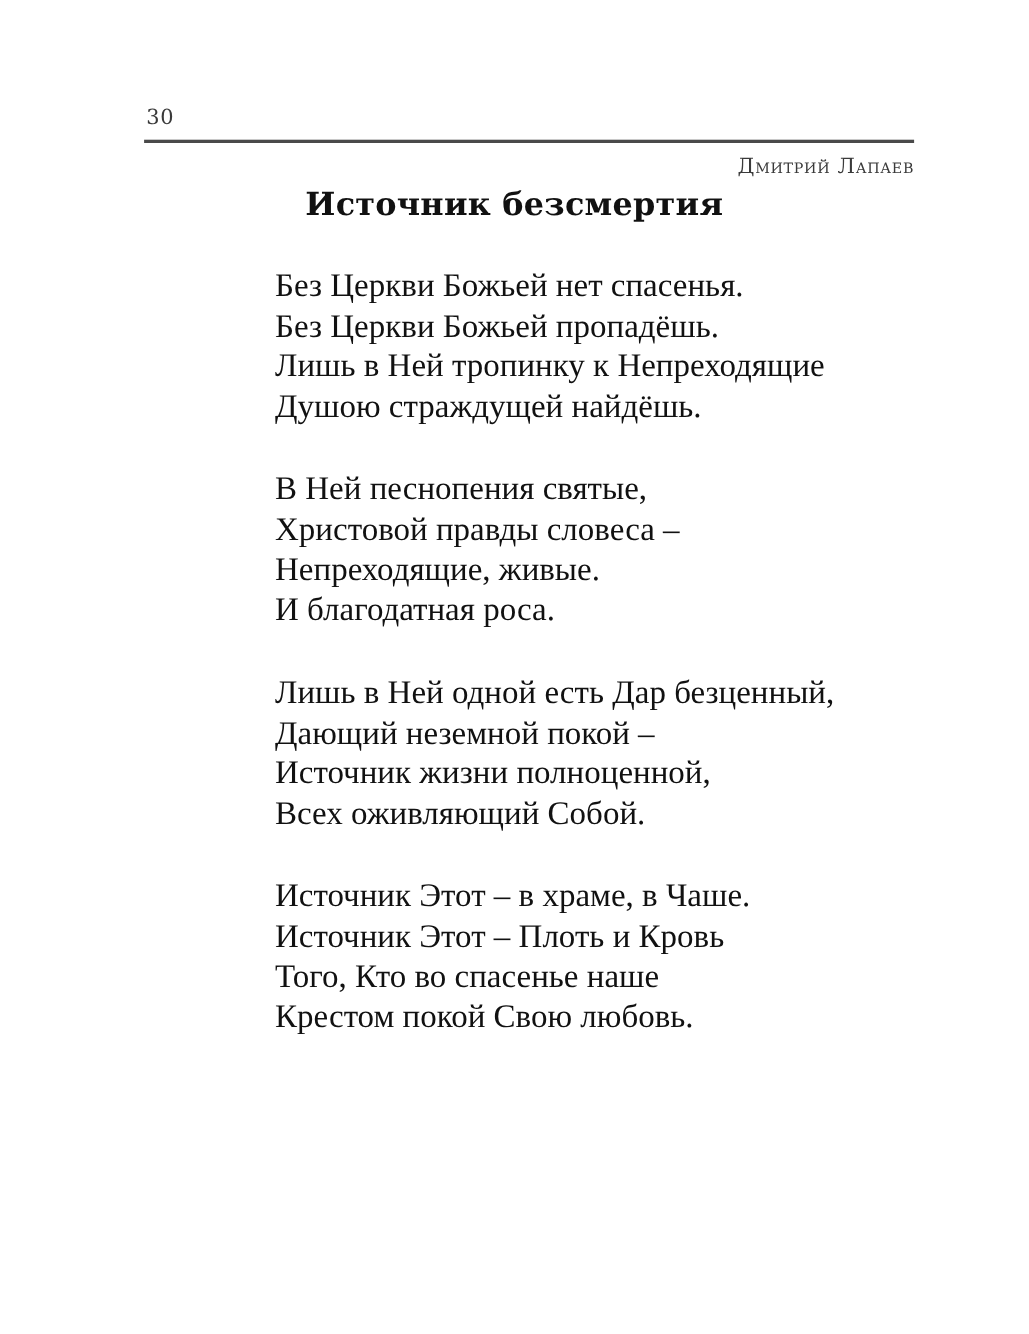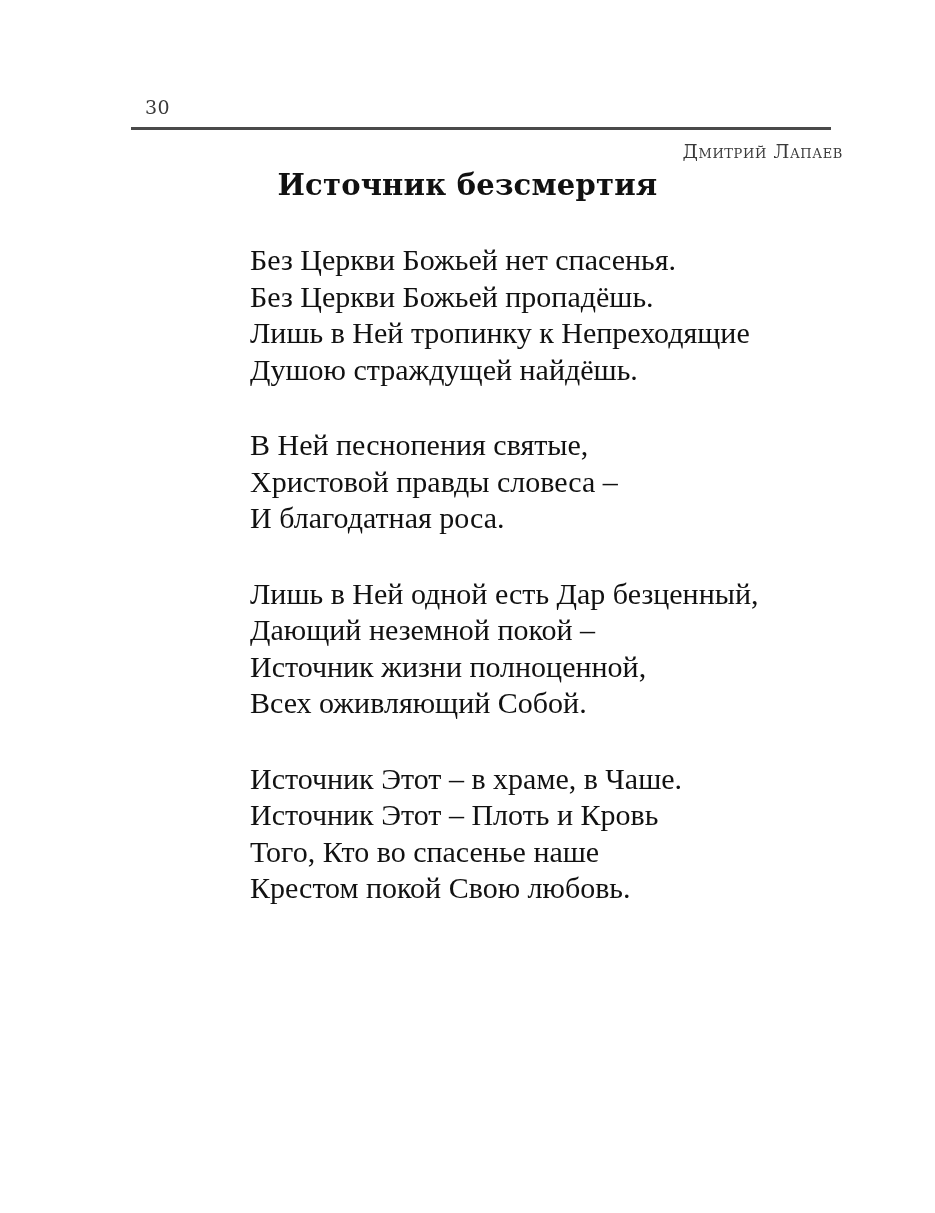--- a/index.html
+++ b/index.html
@@ -14,21 +14,21 @@
       overflow: hidden;
     }
     .page {
       position: absolute;
       left: 0; top: 0;
       width: 935px; height: 1213px;
       background: #ffffff;
     }
     .running-head {
       position: absolute;
-      left: 145px;
+      left: 133px;
       top: 96px;
       width: 698px;
       height: 28px;
       text-decoration: underline;
     }
     .page-number {
       position: absolute;
       left: 0;
       top: 0;
       font-family: "DejaVu Serif", serif;
@@ -101,20 +101,21 @@
   <div class="poem">
     <div class="stanza">
       <span class="line">Без Церкви Божьей нет спасенья.</span>
       <span class="line">Без Церкви Божьей пропадёшь.</span>
       <span class="line">Лишь в Ней тропинку к Непреходящие</span>
       <span class="line">Душою страждущей найдёшь.</span>
     </div>
     <div class="stanza">
       <span class="line">В Ней песнопения святые,</span>
       <span class="line">Христовой правды словеса –</span>
+      <span class="line">Непреходящие, живые.</span>
       <span class="line">И благодатная роса.</span>
     </div>
     <div class="stanza">
       <span class="line">Лишь в Ней одной есть Дар безценный,</span>
       <span class="line">Дающий неземной покой –</span>
       <span class="line">Источник жизни полноценной,</span>
       <span class="line">Всех оживляющий Собой.</span>
     </div>
     <div class="stanza">
       <span class="line">Источник Этот – в храме, в Чаше.</span>

